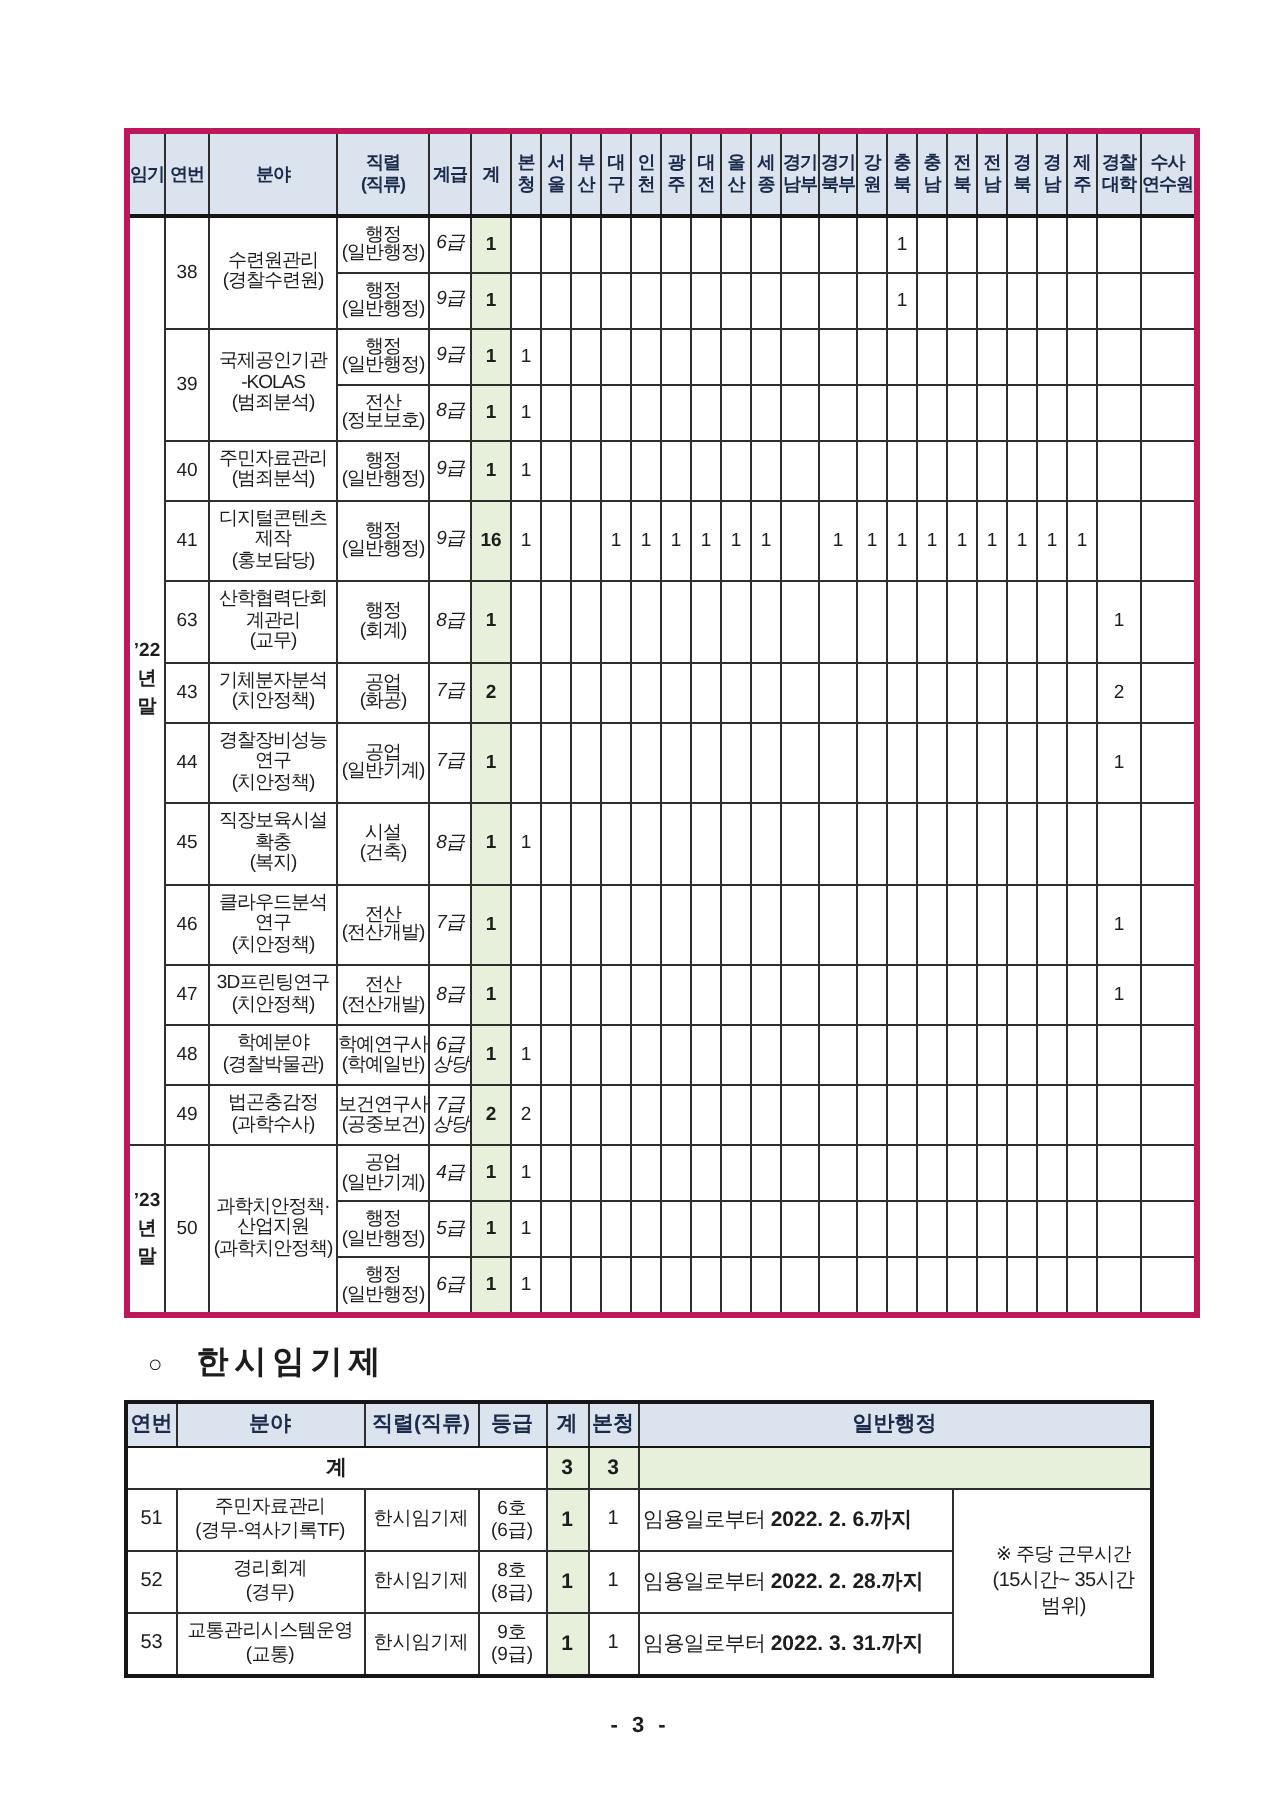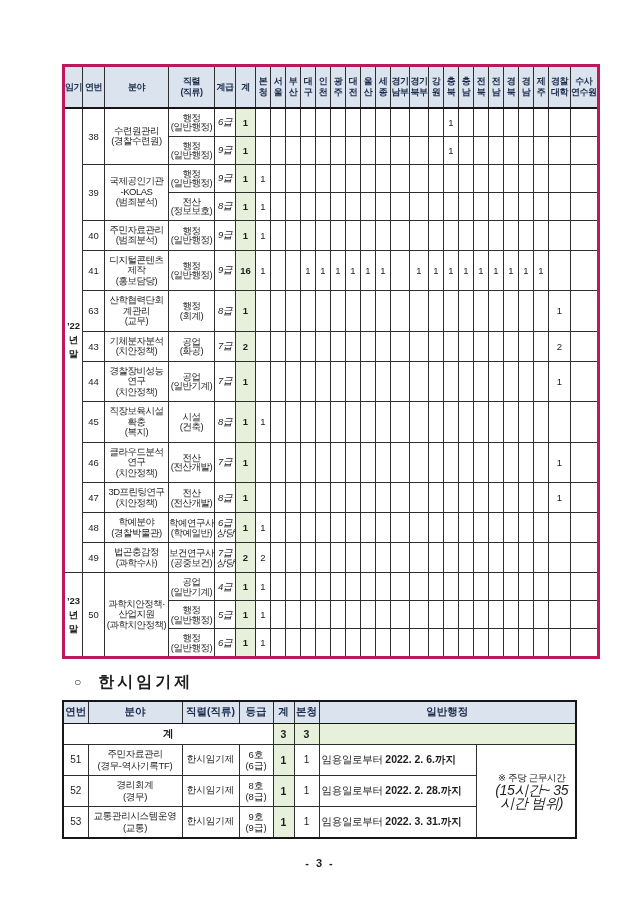--- a/index.html
+++ b/index.html
@@ -48,21 +48,21 @@
   .t2 tbody td { padding:3px 2px; font-size:10px; }
   .t2 .total-row td { height:20px; font-weight:bold; font-size:10.5px; }
   .t2 .total-row .g { background:var(--total-bg,#e6f0db); }
   .t2 .c2-field { font-size:9.5px; line-height:12px; white-space:pre-line; letter-spacing:-0.3px; }
   .t2 .c2-series{ font-size:9.5px; }
   .t2 .c2-grade { font-size:9.5px; line-height:11px; white-space:pre-line; }
   .t2 .c2-total { font-weight:bold; background:var(--total-bg,#e6f0db); font-size:10.5px; }
   .t2 .c2-period{ text-align:left; padding-left:2px; font-size:10.5px; letter-spacing:-0.3px; }
   .t2 .c2-period b { letter-spacing:0; }
   .t2 .c2-note  { font-size:9.5px; line-height:13px; letter-spacing:-0.3px;padding-left:14px; }
-  .t2 .c2-note .small { font-size:14px;font-style:italic; }
+  .t2 .c2-note .small { font-size:10px; }
 
   
   .footer { position:absolute; top:857px; left:0; width:640px; text-align:center;
             font-size:11px; font-weight:bold; letter-spacing:2px; }
 </style>
 </head>
 <body>
 
 <div>
 

